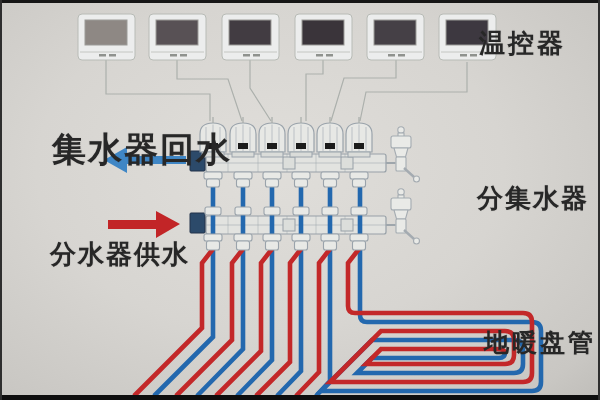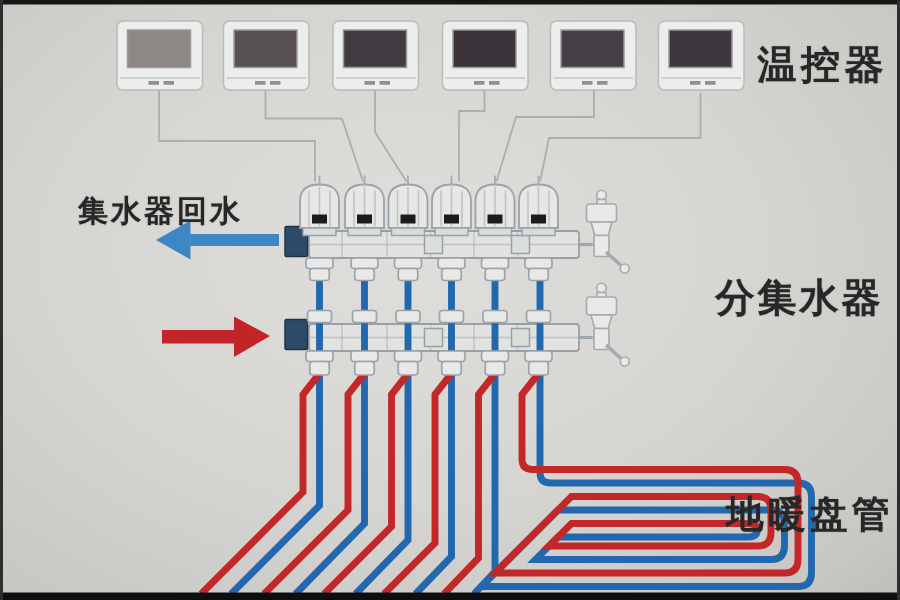--- a/index.html
+++ b/index.html
@@ -11,25 +11,25 @@
   .edge{position:absolute;background:#161616;}
   .edge.top{left:0;top:0;width:600px;height:3px;}
   .edge.bottom{left:0;bottom:0;width:600px;height:5px;background:#0e0e0e;}
   .edge.left{left:0;top:0;width:2px;height:400px;background:#2e2e2e;}
   .edge.right{right:0;top:0;width:2px;height:400px;background:#2e2e2e;}
   svg{position:absolute;left:0;top:0;}
   .lbl{
     position:absolute;color:#272727;font-weight:bold;white-space:nowrap;
     text-shadow:0 0 1px rgba(60,60,60,.35);
   }
-  .lbl-thermostat{left:505px;top:26px;font-size:26px;letter-spacing:3px;}
+  .lbl-thermostat{left:479px;top:26px;font-size:26px;letter-spacing:3px;}
   .lbl-actuator{left:455px;top:126px;font-size:26px;letter-spacing:1px;}
   .lbl-manifold{left:477px;top:181px;font-size:26px;letter-spacing:2px;}
   .lbl-coil{left:484px;top:326px;font-size:25px;letter-spacing:3px;}
-  .lbl-return{left:52px;top:127px;font-size:20px;letter-spacing:2px;}
+  .lbl-return{left:52px;top:127px;font-size:34px;letter-spacing:2px;}
   .lbl-supply{left:50px;top:237px;font-size:26px;letter-spacing:2px;}
 </style>
 </head>
 <body>
 
 <div class="stage">
 
   <svg width="600" height="400" viewBox="0 0 600 400">
     <defs>
       <g id="actuator-shape">
@@ -176,20 +176,21 @@
       <use href="#actuator-shape" transform="translate(301,0)"></use>
       <use href="#actuator-shape" transform="translate(330,0)"></use>
       <use href="#actuator-shape" transform="translate(359,0)"></use>
     </g>
 
     <polygon points="104,160 127,147 127,156 186,156 186,164 127,164 127,173" fill="#3f86c5"></polygon>
     <polygon points="180,224 156,211 156,220 108,220 108,229 156,229 156,238" fill="#c22527"></polygon>
   </svg>
 
   <div class="lbl lbl-return">集水器回水</div>
+  <div class="lbl lbl-supply">分水器供水</div>
   <div class="lbl lbl-thermostat">温控器</div>
   <div class="lbl lbl-coil">地暖盘管</div>
   <div class="lbl lbl-manifold">分集水器</div>
 
   <div class="edge top"></div>
   <div class="edge bottom"></div>
   <div class="edge left"></div>
   <div class="edge right"></div>
 </div>
 

